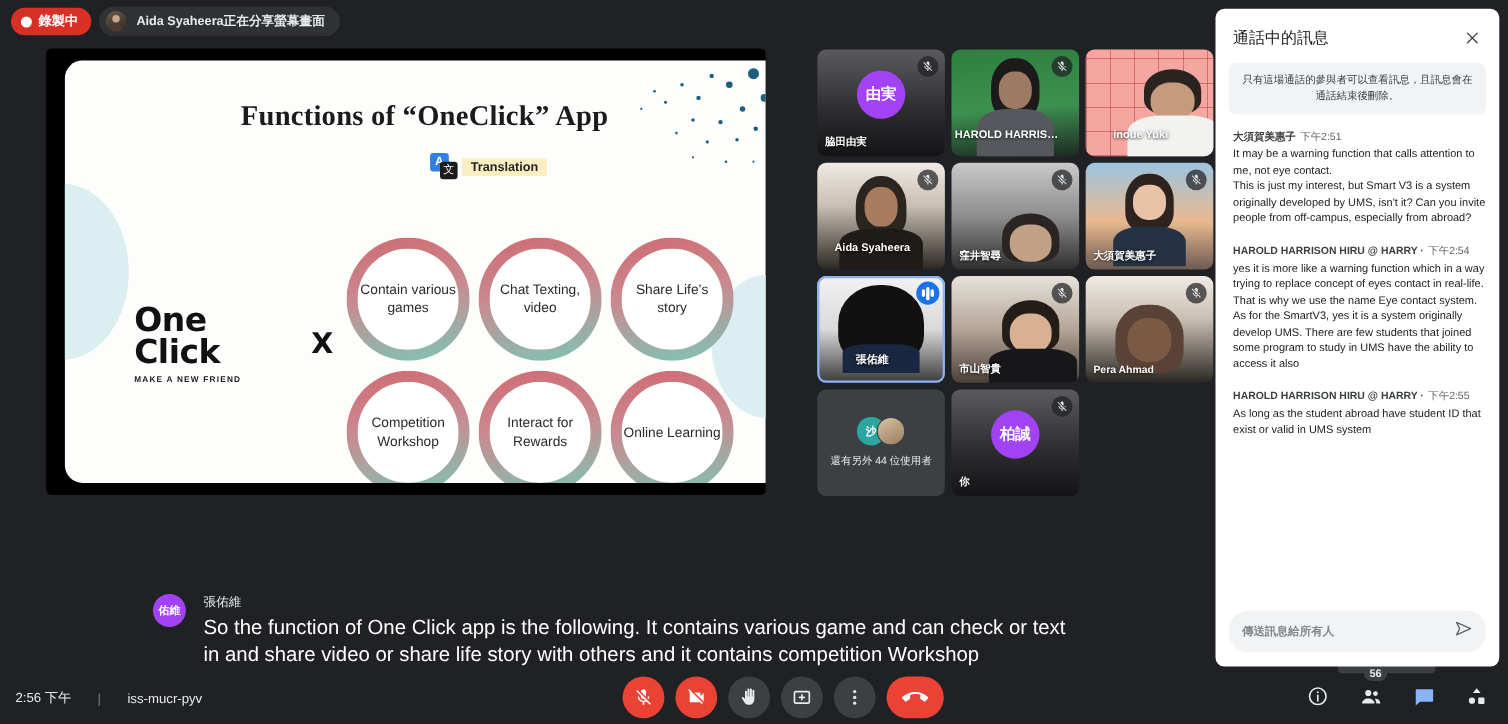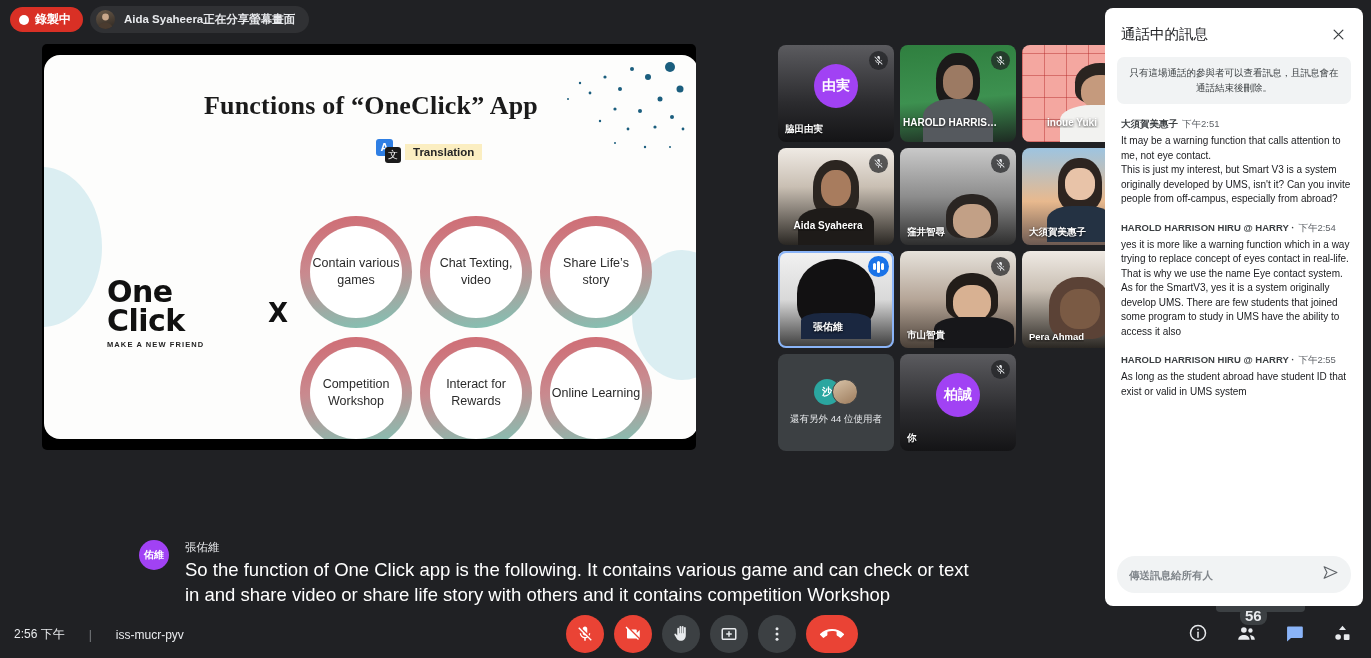--- a/index.html
+++ b/index.html
@@ -32,21 +32,21 @@
   .share-av {
     width: 19px; height: 19px; border-radius: 50%;
     background: linear-gradient(160deg,#6b5b4a,#2d2620);
     display: flex; align-items: center; justify-content: center;
     font-size: 8px; color: #e6d7c4; overflow: hidden;
   }
 
   
   .stage { position: absolute; left: 42px; top: 44px; width: 654px; height: 406px;
            background: #000; border-radius: 5px; overflow: hidden; }
-  .slide { position: absolute; left: 2px; top: 11px; width: 654px; height: 384px; background: #fdfdfc; overflow: hidden; border-radius: 16px; }
+  .slide { position: absolute; left: 17px; top: 11px; width: 654px; height: 384px; background: #fdfdfc; overflow: hidden; border-radius: 16px; }
   .slide-blob-l { position: absolute; left: -62px; top: 112px; width: 120px; height: 160px;
                   background: #dbeef2; border-radius: 50%; }
   .slide-blob-r { position: absolute; right: -34px; top: 195px; width: 100px; height: 130px;
                   background: #dbeef2; border-radius: 50%; }
   .dotswarm { position: absolute; right: 8px; top: 4px; width: 170px; height: 110px; }
   .slide-title {
     position: absolute; left: 0; right: 0; top: 36px; text-align: center;
     font-family: "Liberation Serif", "DejaVu Serif", serif;
     font-size: 26px; font-weight: bold; color: #1b1b1b; letter-spacing: .2px;
   }
@@ -69,21 +69,21 @@
   .bubble {
     position: absolute; width: 112px; height: 112px; border-radius: 50%;
     border: 2.2px solid transparent;
     background-image: linear-gradient(#fff,#fff), linear-gradient(170deg,#d06a72 0%,#c98a8f 45%,#7cc6b6 100%);
     background-origin: border-box; background-clip: content-box, border-box;
     display: flex; align-items: center; justify-content: center; text-align: center;
     font-size: 12.5px; color: #2b2b2b; line-height: 1.35; padding: 8px;
   }
 
   
-  .grid { position: absolute; left: 778px; top: 45px; width: 368px; height: 412px;
+  .grid { position: absolute; left: 743px; top: 45px; width: 368px; height: 412px;
           display: grid; grid-template-columns: repeat(3,116px); grid-template-rows: repeat(4,97px);
           gap: 6px; }
   .tile { position: relative; border-radius: 8px; overflow: hidden; background: #3c4043; cursor: pointer; }
   .tile.active { outline: 2px solid #8ab4f8; outline-offset: -2px; }
   .tile-name { position: absolute; left: 7px; bottom: 6px; color: #fff; font-size: 9.5px;
                font-weight: bold; text-shadow: 0 1px 3px rgba(0,0,0,.8); max-width: 100px;
                white-space: nowrap; overflow: hidden; text-overflow: ellipsis; }
   .tile-name.ctr { left: 0; right: 0; text-align: center; bottom: 14px; font-size: 10px;}
   .mic-off { position: absolute; right: 6px; top: 6px; width: 19px; height: 19px; border-radius: 50%;
              background: rgba(32,33,36,.72); display: flex; align-items: center; justify-content: center; }
@@ -130,21 +130,21 @@
   .meet-meta .sep { color: #7a7d80; }
   .ctrls { position: absolute; left: 566px; top: 5px; display: flex; gap: 10px; align-items: center; }
   .cbtn { width: 38px; height: 38px; border-radius: 50%; background: #3c4043; cursor: pointer;
           display: flex; align-items: center; justify-content: center; }
   .cbtn.danger { background: #ea4335; }
   .cbtn.hangup { width: 52px; border-radius: 19px; background: #ea4335; }
   .rctrls { position: absolute; right: 14px; top: 8px; display: flex; gap: 18px; align-items: center; }
   .ricon { position: relative; width: 30px; height: 30px; display: flex; align-items: center;
            justify-content: center; cursor: pointer; }
   .badge { position: absolute; top: -12px; left: 9px; background: #3c4043; color: #e8eaed;
-           font-size: 15px; border-radius: 8px; padding: 1px 5px; font-weight: bold;}
+           font-size: 10px; border-radius: 8px; padding: 1px 5px; font-weight: bold;}
   .tooltip { position: absolute; right: 66px; bottom: 46px; background: #3c4043; color: #e8eaed;
              font-size: 10.5px; padding: 4px 8px; border-radius: 4px; white-space: nowrap; }
 
   
   .chat { position: absolute; right: 8px; top: 8px; width: 258px; height: 598px;
           background: #fff; border-radius: 8px; display: flex; flex-direction: column; }
   .chat-hd { display: flex; align-items: center; justify-content: space-between;
              padding: 15px 14px 12px 16px; border-radius: 10px; }
   .chat-title { font-size: 14.5px; color: #202124; }
   .chat-x { width: 22px; height: 22px; cursor: pointer; display: flex; align-items: center; justify-content: center;}

